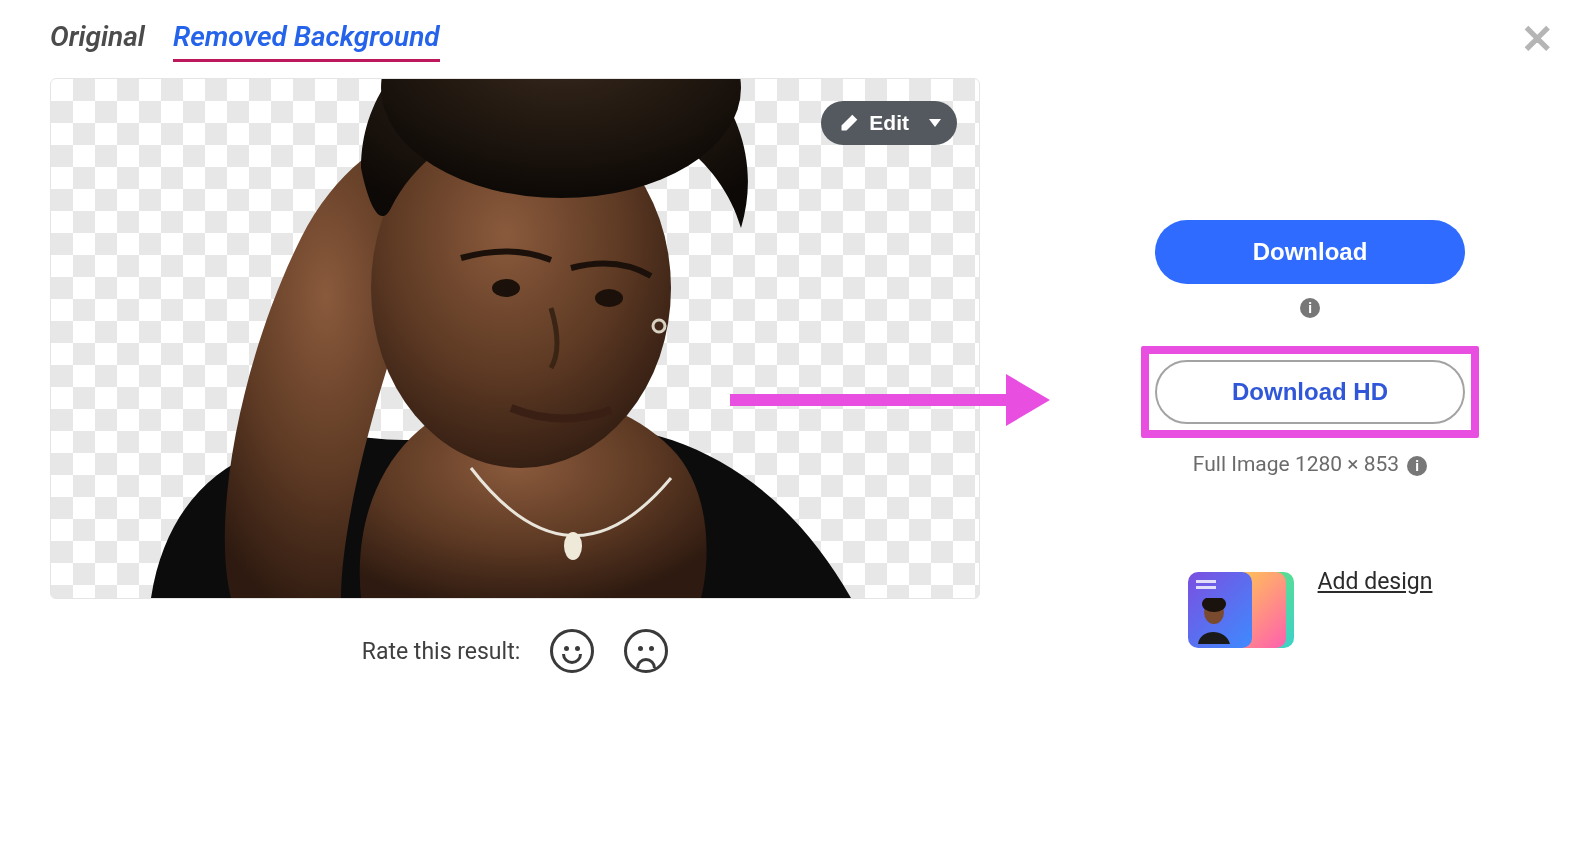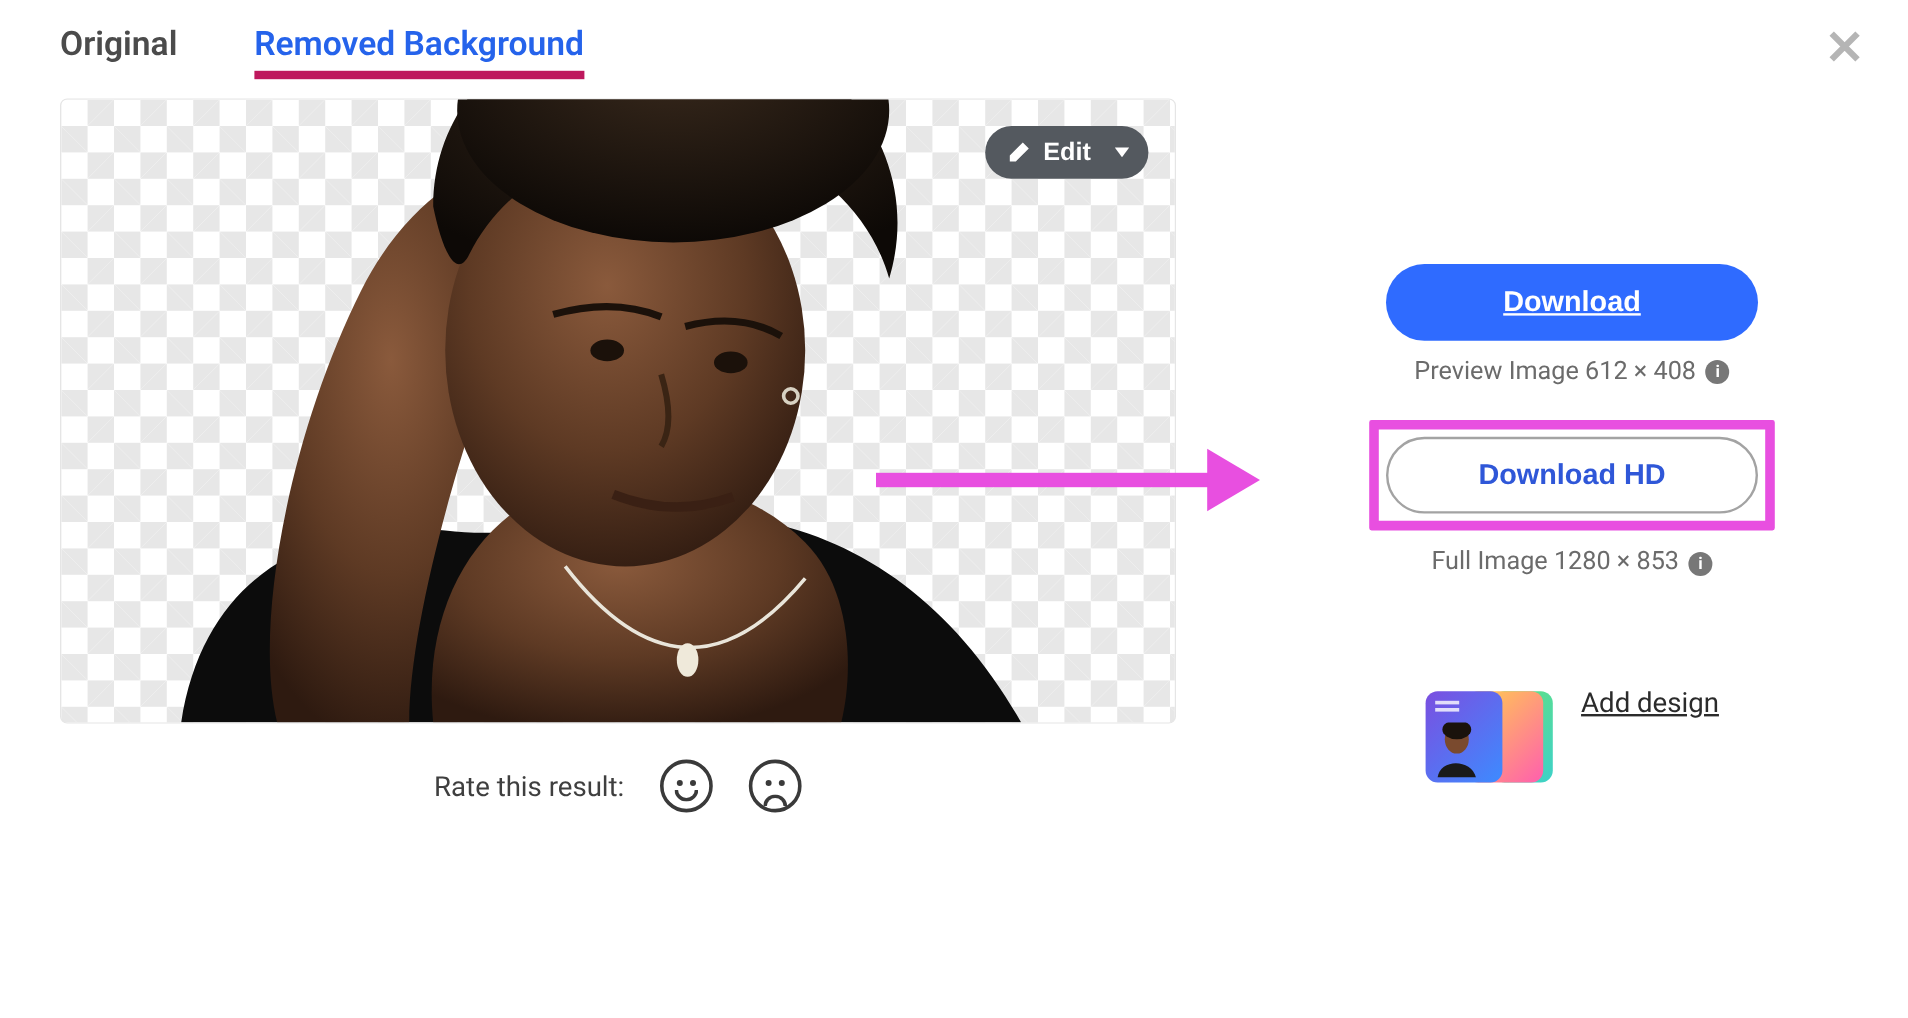--- a/index.html
+++ b/index.html
@@ -18,32 +18,32 @@
   }
   .left-col {
     flex: 0 0 930px;
     display: flex;
     flex-direction: column;
   }
   .tabs {
     display: flex;
     gap: 28px;
     margin-bottom: 16px;
+    font-style: italic;
   }
   .tab {
     font-size: 28px;
     font-weight: 600;
     color: #4b4b4b;
     cursor: pointer;
     padding-bottom: 6px;
   }
   .tab.active {
     color: #2563eb;
-    border-bottom: 7px solid #be185d;
-    margin-left: 36px;
+    border-bottom: 3px solid #be185d;
   }
   .canvas-wrap {
     position: relative;
     width: 930px;
     height: 521px;
     border: 1px solid #e5e5e5;
     border-radius: 6px;
     overflow: hidden;
     background-image:
       linear-gradient(45deg, #e7e7e7 25%, transparent 25%),
@@ -144,21 +144,20 @@
     font-weight: 700;
     display: flex;
     align-items: center;
     justify-content: center;
     cursor: pointer;
     border: none;
   }
   .btn-primary {
     background: #2f6bff;
     color: #fff;
-    text-decoration: underline;
   }
   .btn-outline {
     background: #fff;
     color: #2f57d8;
     border: 2px solid #a3a3a3;
   }
   .info-line {
     margin-top: 14px;
     margin-bottom: 28px;
     font-size: 21px;
@@ -342,21 +341,20 @@
         <span class="eye l"></span>
           <span class="eye r"></span>
           <span class="mouth"></span>
       </button>
     </div>
   </div>
 
   <div class="right-col">
     <button class="btn btn-primary">Download</button>
     <div class="info-line">
-      <span>Preview Image 612 × 408</span>
       <span class="info-circle">i</span>
     </div>
 
     <div class="highlight-box">
       <button class="btn btn-outline">Download HD</button>
     </div>
     <div class="info-line last">
       <span>Full Image 1280 × 853</span>
       <span class="info-circle">i</span>
     </div>

